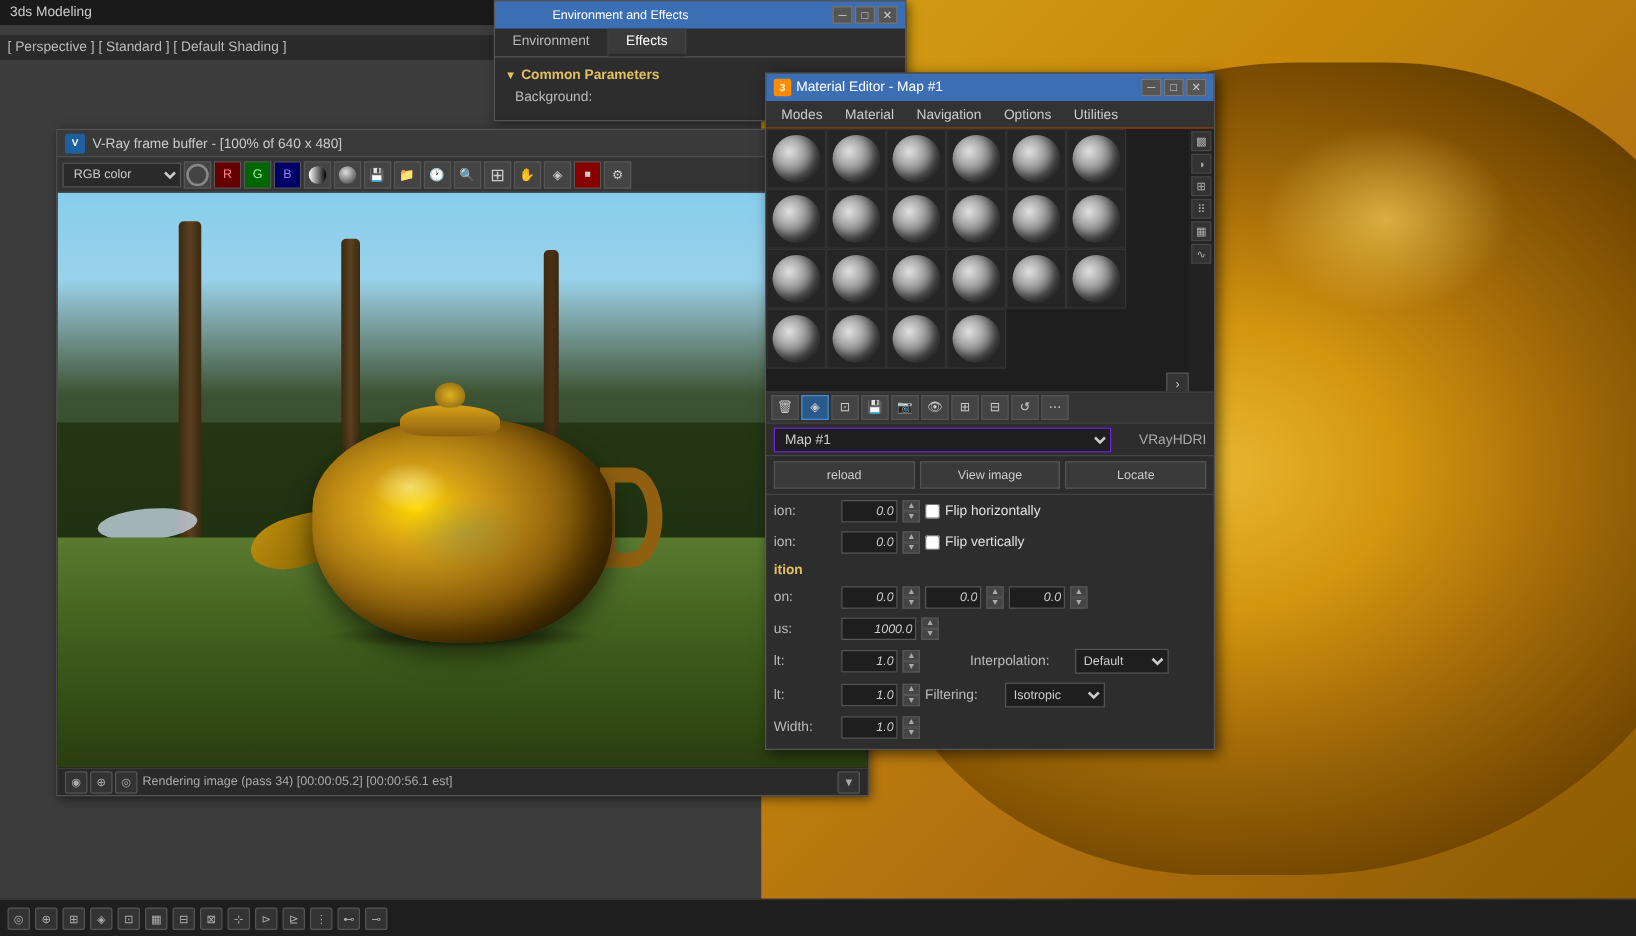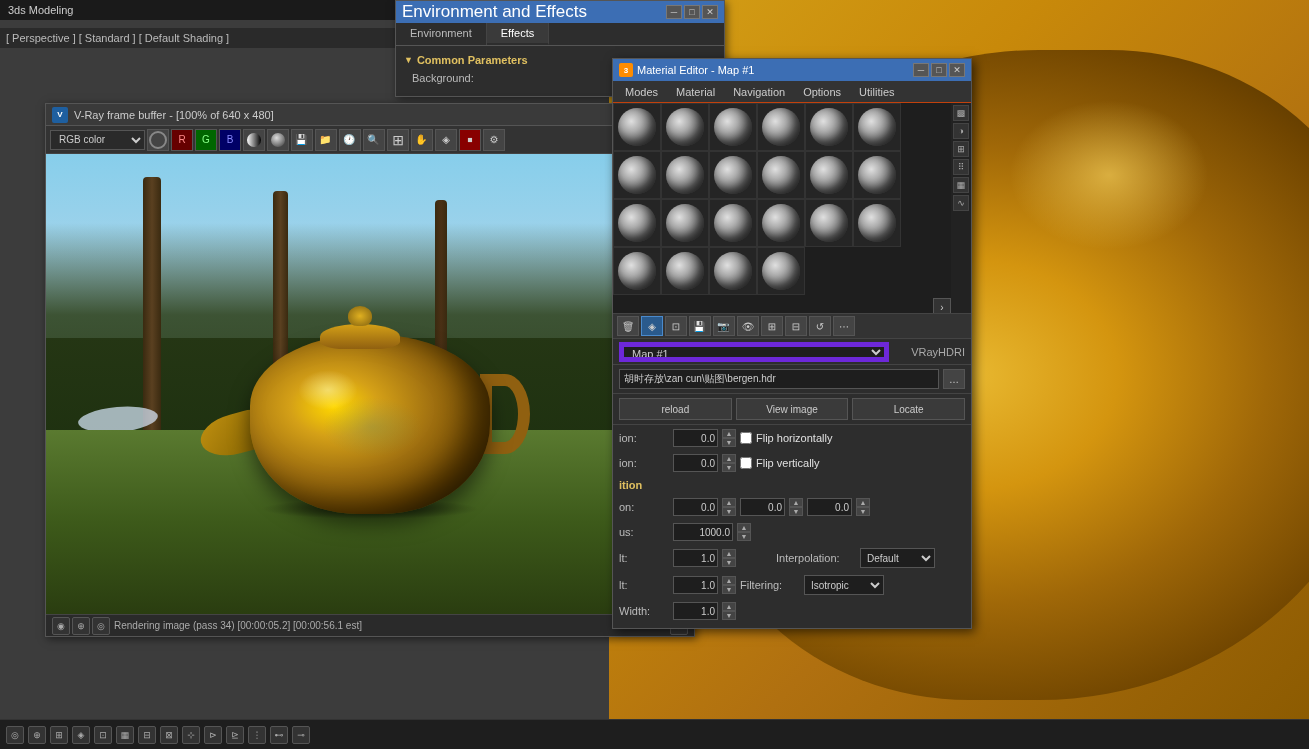--- a/index.html
+++ b/index.html
@@ -82,24 +82,25 @@
     .window-title-bar {
       height: 22px;
       background: #3c6eb4;
       display: flex;
       align-items: center;
       padding: 0 6px;
       justify-content: space-between;
     }
     .window-title-bar .title-text {
       color: white;
-      font-size: 17px;
+      font-size: 10px;
       display: flex;
       align-items: flex-start;
       gap: 6px;
+      margin-left: 40px;
     }
     .window-controls {
       display: flex;
       gap: 2px;
     }
     .win-btn {
       width: 16px; height: 14px;
       background: #555;
       border: 1px solid #777;
       display: flex;
@@ -422,21 +423,21 @@
       background: #2d2d2d;
       display: flex;
       align-items: center;
       padding: 0 6px;
       gap: 6px;
       border-bottom: 1px solid #444;
     }
     .mat-name-input {
       flex: 1;
       background: #1e1e1e;
-      border: 5px solid #6d28d9;
+      border: 1px solid #6d28d9;
       color: #ccc;
       height: 20px;
       padding: 0 4px;
       font-size: 11px;
     }
     .mat-type-label {
       color: #aaa;
       font-size: 11px;
       min-width: 70px;
       text-align: right;
@@ -598,20 +599,21 @@
       padding: 4px 6px;
     }
     .coord-input {
       width: 45px; height: 18px;
       background: #1e1e1e;
       border: 1px solid #555;
       color: #ccc;
       font-size: 10px;
       text-align: right;
       padding: 0 2px;
+      font-style: italic;
     }
   </style>
 </head>
 <body>
 
 <div class="app-bg"></div>
 
 <div class="teapot-bg">
   <div class="teapot-shape"></div>
   <div class="teapot-highlight"></div>
@@ -864,24 +866,20 @@
     <div class="mat-tb-btn">⋯</div>
   </div>
 
   <div class="mat-name-row">
     <select class="mat-name-input" style="flex:1;">
       <option>Map #1</option>
     </select>
     <span class="mat-type-label">VRayHDRI</span>
   </div>
 
-  <div class="file-path-row">
-    <input class="file-path-input" type="text" value="胡时存放\zan cun\贴图\bergen.hdr" readonly="" style="">
-    <div class="browse-btn">…</div>
-  </div>
 
   <div class="action-btns-row">
     <div class="action-btn">reload</div>
     <div class="action-btn">View image</div>
     <div class="action-btn">Locate</div>
   </div>
 
   <div class="inline-params">
 
 

